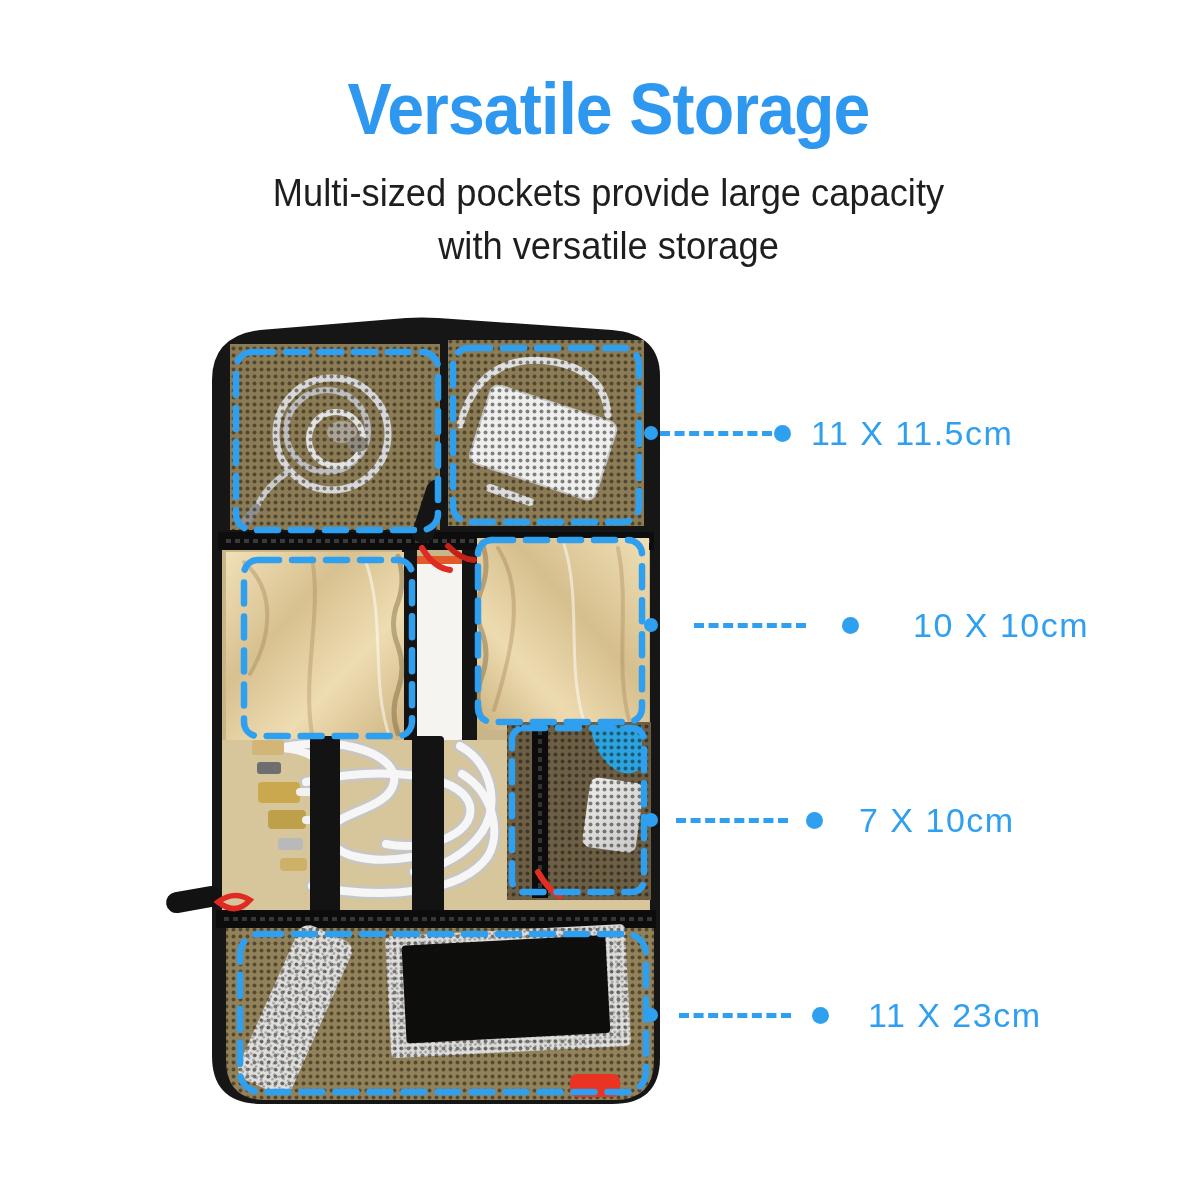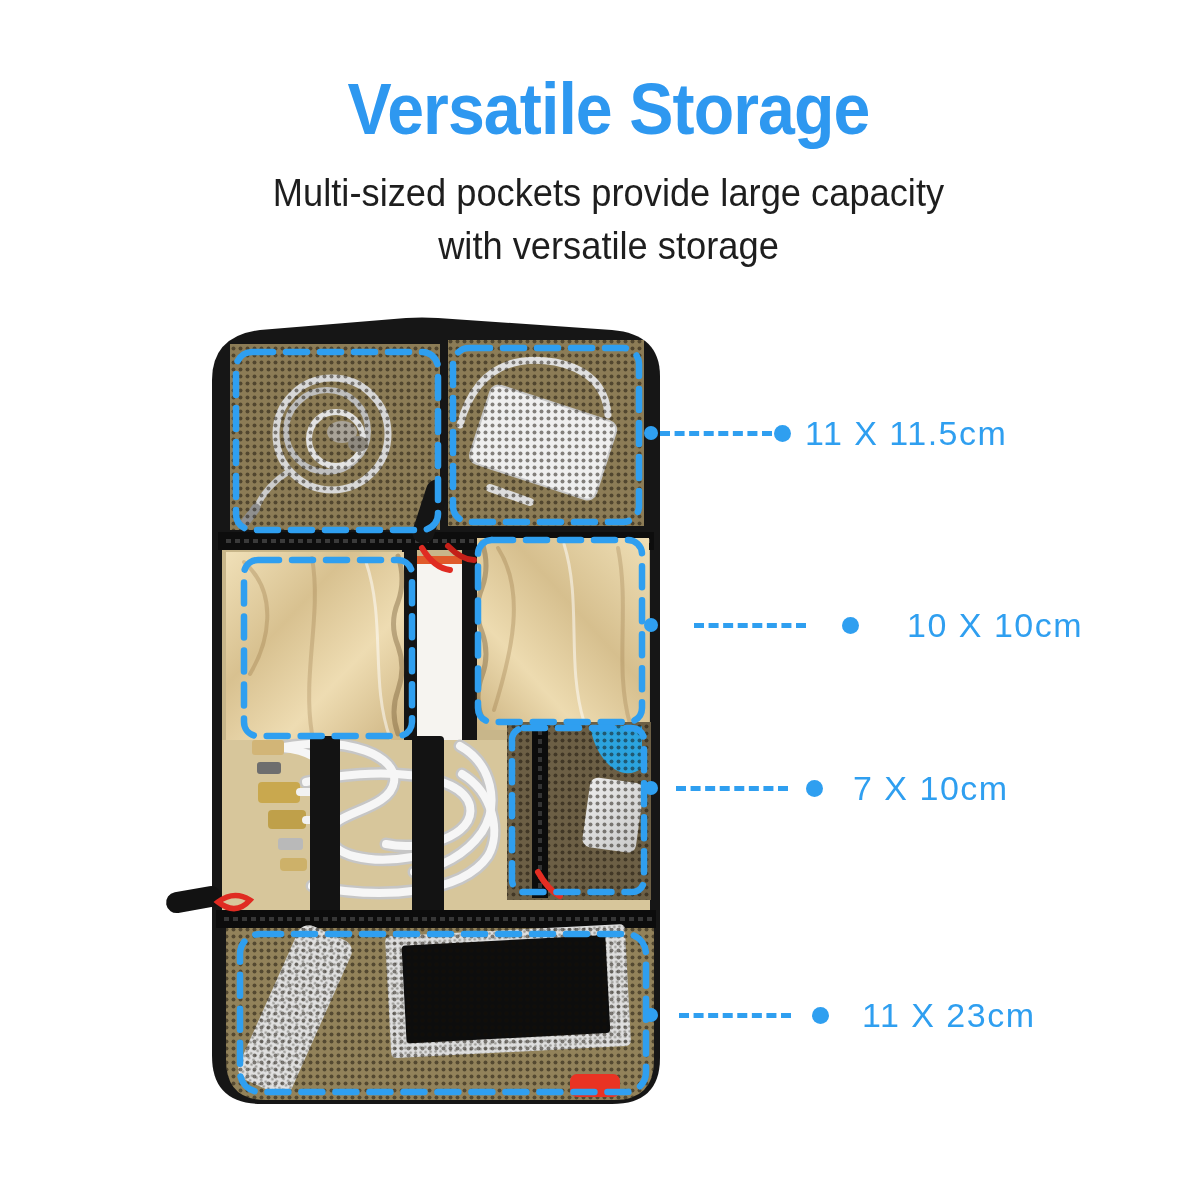--- a/index.html
+++ b/index.html
@@ -18,23 +18,23 @@
   .bag-svg{position:absolute;left:160px;top:310px;}
 
   .dash{fill:none;stroke:#2f9ff0;stroke-width:6.5;stroke-dasharray:21 13;stroke-linecap:round;}
 
   
   .callout{position:absolute;left:644px;height:36px;display:flex;align-items:center;}
   .dot{background:#2f9ff0;border-radius:50%;flex:0 0 auto;}
   .d-small{width:14px;height:14px;}
   .d-big{width:17px;height:17px;}
   .leader{width:112px;border-top:5px dashed #2f9ff0;margin:0 2px;flex:0 0 auto;}
-  .callout-label{margin-left:14px;font-size:34px;color:#2f9ff0;letter-spacing:1.5px;
+  .callout-label{margin-left:20px;font-size:34px;color:#2f9ff0;letter-spacing:1.5px;
                  font-weight:400;white-space:nowrap;}
-  .callout-1{top:415px;} .callout-2{top:607px;gap:34px;} .callout-3{top:770px;gap:16px;} .callout-4{top:997px;gap:19px;}
+  .callout-1{top:415px;} .callout-2{top:607px;gap:34px;} .callout-3{top:802px;gap:16px;} .callout-4{top:997px;gap:19px;}
 </style>
 </head>
 <body>
 
 <div class="canvas">
 
   <div class="header">
     <h1 class="title">Versatile Storage</h1>
     <p class="subtitle">
       <span>Multi-sized pockets provide large capacity</span><br>

